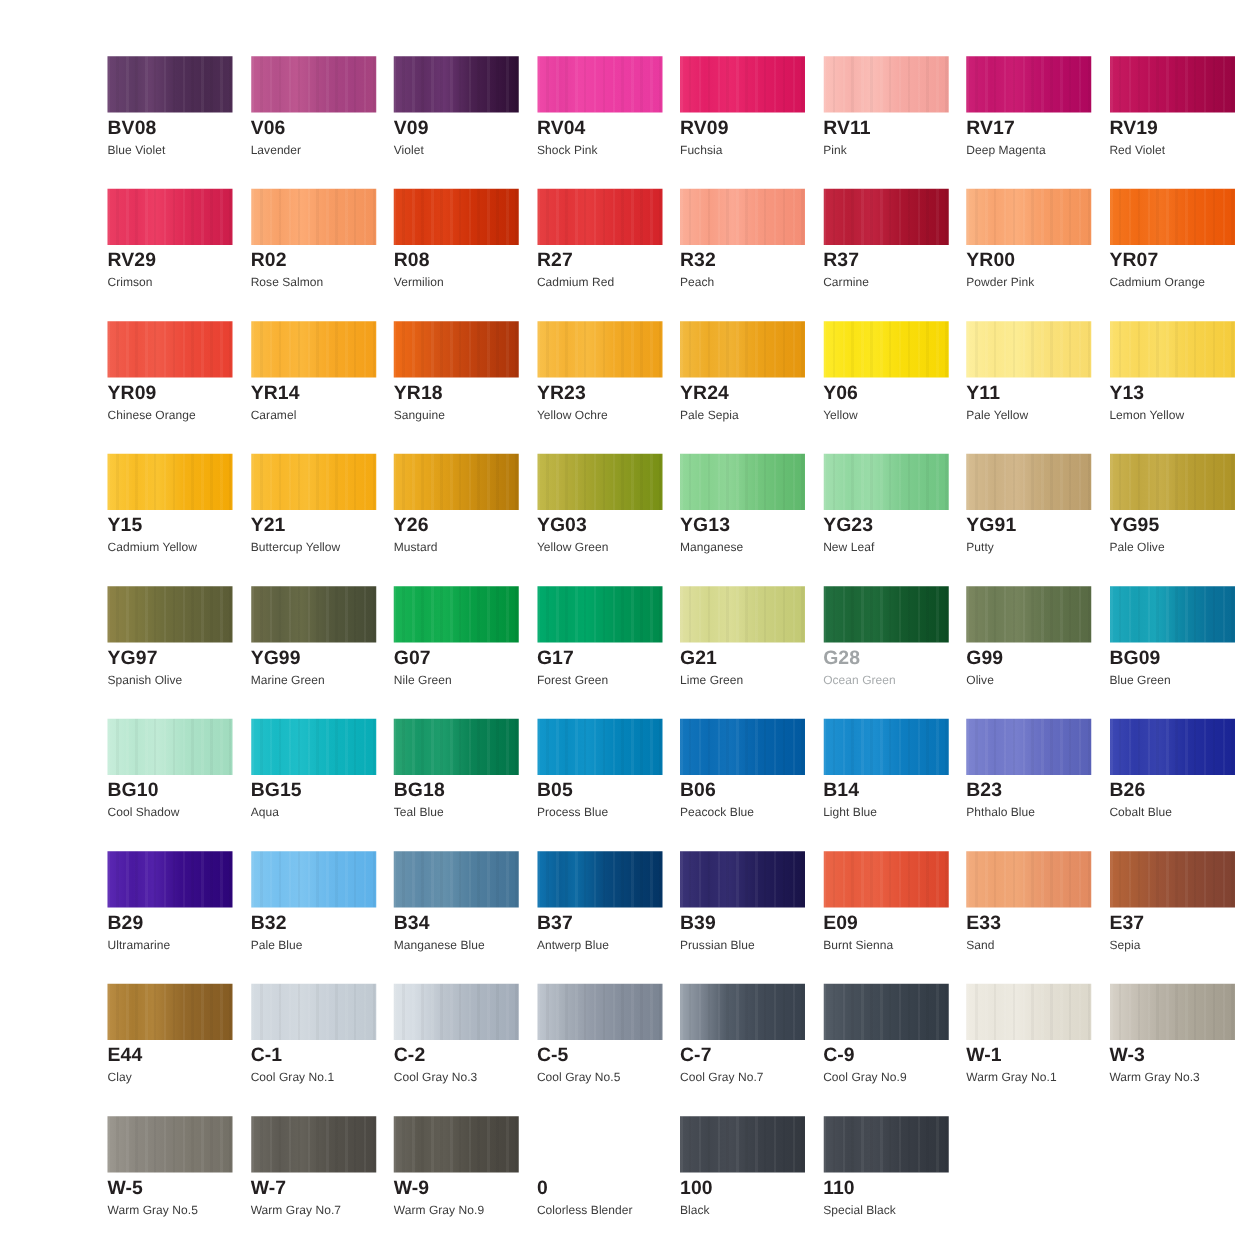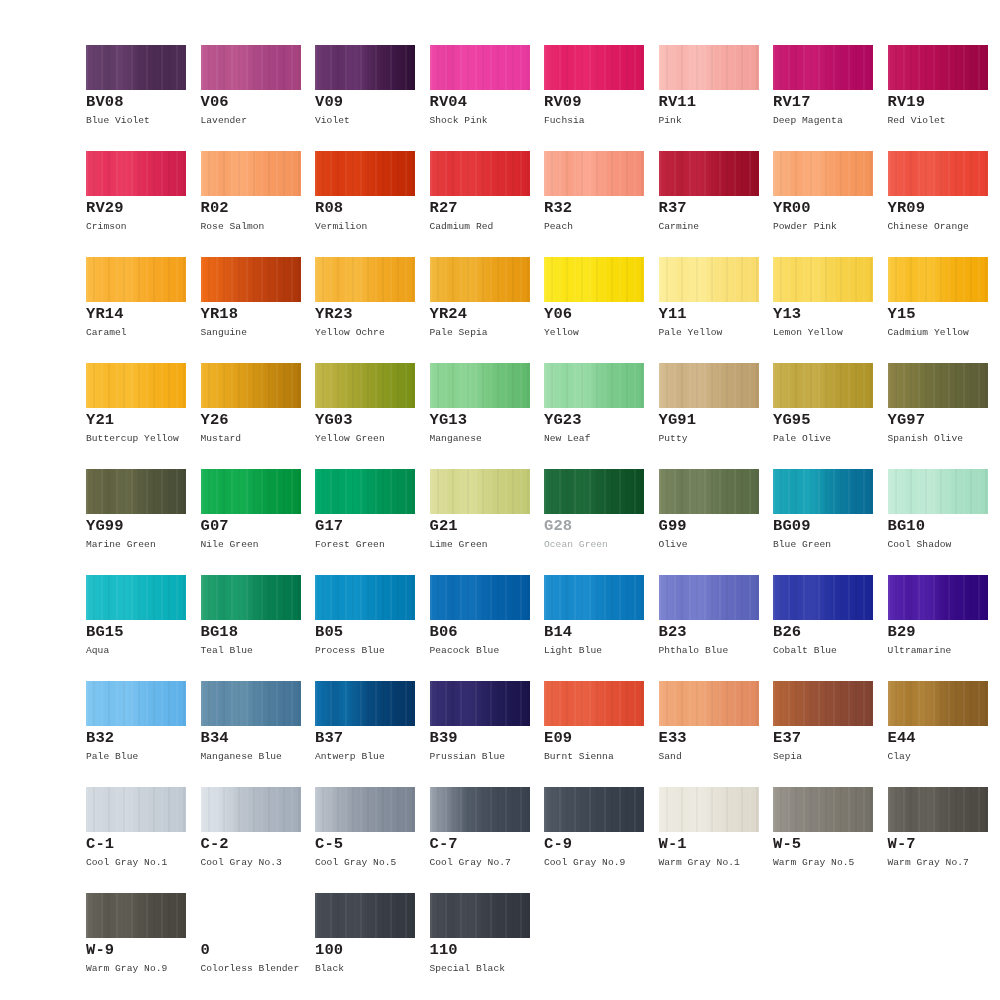--- a/index.html
+++ b/index.html
@@ -20,21 +20,20 @@
     height: 1000px;
     box-sizing: border-box;
     padding: 45px 86px 0 86px;
   }
   .swatch-grid {
     display: grid;
     grid-template-columns: repeat(8, 100px);
     grid-template-rows: repeat(9, 45px);
     column-gap: 14.5px;
     row-gap: 61px;
-    font-family: Liberation Mono, monospace;
   }
   .swatch-cell {
     position: relative;
     width: 100px;
     height: 45px;
   }
   .swatch-chip {
     width: 100px;
     height: 45px;
     display: block;
@@ -163,20 +162,25 @@
         <div class="swatch-chip" style="background: linear-gradient(90deg, rgb(195, 38, 64) 0%, rgb(184, 29, 55) 20%, rgb(192, 35, 64) 38%, rgb(171, 21, 48) 60%, rgb(158, 15, 41) 82%, rgb(150, 12, 37) 100%);"></div>
         <div class="swatch-code">R37</div>
         <div class="swatch-name">Carmine</div>
       </div>
       <div class="swatch-cell">
         <div class="swatch-chip" style="background: linear-gradient(90deg, rgb(250, 181, 133) 0%, rgb(248, 164, 112) 22%, rgb(251, 173, 123) 40%, rgb(247, 157, 102) 62%, rgb(245, 151, 94) 84%, rgb(244, 147, 89) 100%);"></div>
         <div class="swatch-code">YR00</div>
         <div class="swatch-name">Powder Pink</div>
       </div>
       <div class="swatch-cell">
+        <div class="swatch-chip" style="background: linear-gradient(90deg, rgb(244, 118, 31) 0%, rgb(241, 106, 20) 22%, rgb(243, 114, 32) 40%, rgb(239, 98, 16) 62%, rgb(236, 90, 10) 84%, rgb(234, 86, 7) 100%);"></div>
+        <div class="swatch-code">YR07</div>
+        <div class="swatch-name">Cadmium Orange</div>
+      </div>
+      <div class="swatch-cell">
         <div class="swatch-chip" style="background: linear-gradient(90deg, rgb(241, 95, 79) 0%, rgb(238, 82, 65) 22%, rgb(240, 89, 72) 40%, rgb(236, 74, 58) 62%, rgb(234, 68, 52) 84%, rgb(232, 64, 49) 100%);"></div>
         <div class="swatch-code">YR09</div>
         <div class="swatch-name">Chinese Orange</div>
       </div>
       <div class="swatch-cell">
         <div class="swatch-chip" style="background: linear-gradient(90deg, rgb(251, 189, 69) 0%, rgb(249, 177, 51) 22%, rgb(250, 183, 59) 40%, rgb(247, 169, 39) 62%, rgb(245, 163, 30) 84%, rgb(244, 159, 25) 100%);"></div>
         <div class="swatch-code">YR14</div>
         <div class="swatch-name">Caramel</div>
       </div>
       <div class="swatch-cell">
@@ -398,20 +402,25 @@
         <div class="swatch-chip" style="background: linear-gradient(90deg, rgb(84, 93, 103) 0%, rgb(71, 80, 90) 20%, rgb(65, 74, 84) 40%, rgb(58, 67, 77) 62%, rgb(53, 62, 72) 84%, rgb(50, 59, 69) 100%);"></div>
         <div class="swatch-code">C-9</div>
         <div class="swatch-name">Cool Gray No.9</div>
       </div>
       <div class="swatch-cell">
         <div class="swatch-chip" style="background: linear-gradient(90deg, rgb(239, 236, 227) 0%, rgb(233, 230, 220) 22%, rgb(237, 234, 225) 40%, rgb(228, 224, 213) 62%, rgb(223, 219, 207) 84%, rgb(220, 216, 203) 100%);"></div>
         <div class="swatch-code">W-1</div>
         <div class="swatch-name">Warm Gray No.1</div>
       </div>
       <div class="swatch-cell">
+        <div class="swatch-chip" style="background: linear-gradient(90deg, rgb(215, 210, 200) 0%, rgb(198, 192, 181) 20%, rgb(183, 177, 165) 42%, rgb(172, 166, 152) 66%, rgb(166, 160, 146) 86%, rgb(162, 156, 142) 100%);"></div>
+        <div class="swatch-code">W-3</div>
+        <div class="swatch-name">Warm Gray No.3</div>
+      </div>
+      <div class="swatch-cell">
         <div class="swatch-chip" style="background: linear-gradient(90deg, rgb(156, 152, 144) 0%, rgb(141, 137, 129) 20%, rgb(133, 129, 121) 42%, rgb(125, 121, 111) 66%, rgb(119, 115, 106) 86%, rgb(115, 112, 102) 100%);"></div>
         <div class="swatch-code">W-5</div>
         <div class="swatch-name">Warm Gray No.5</div>
       </div>
       <div class="swatch-cell">
         <div class="swatch-chip" style="background: linear-gradient(90deg, rgb(110, 107, 99) 0%, rgb(93, 90, 83) 22%, rgb(100, 97, 89) 40%, rgb(85, 82, 75) 62%, rgb(79, 76, 70) 84%, rgb(75, 72, 67) 100%);"></div>
         <div class="swatch-code">W-7</div>
         <div class="swatch-name">Warm Gray No.7</div>
       </div>
       <div class="swatch-cell">

